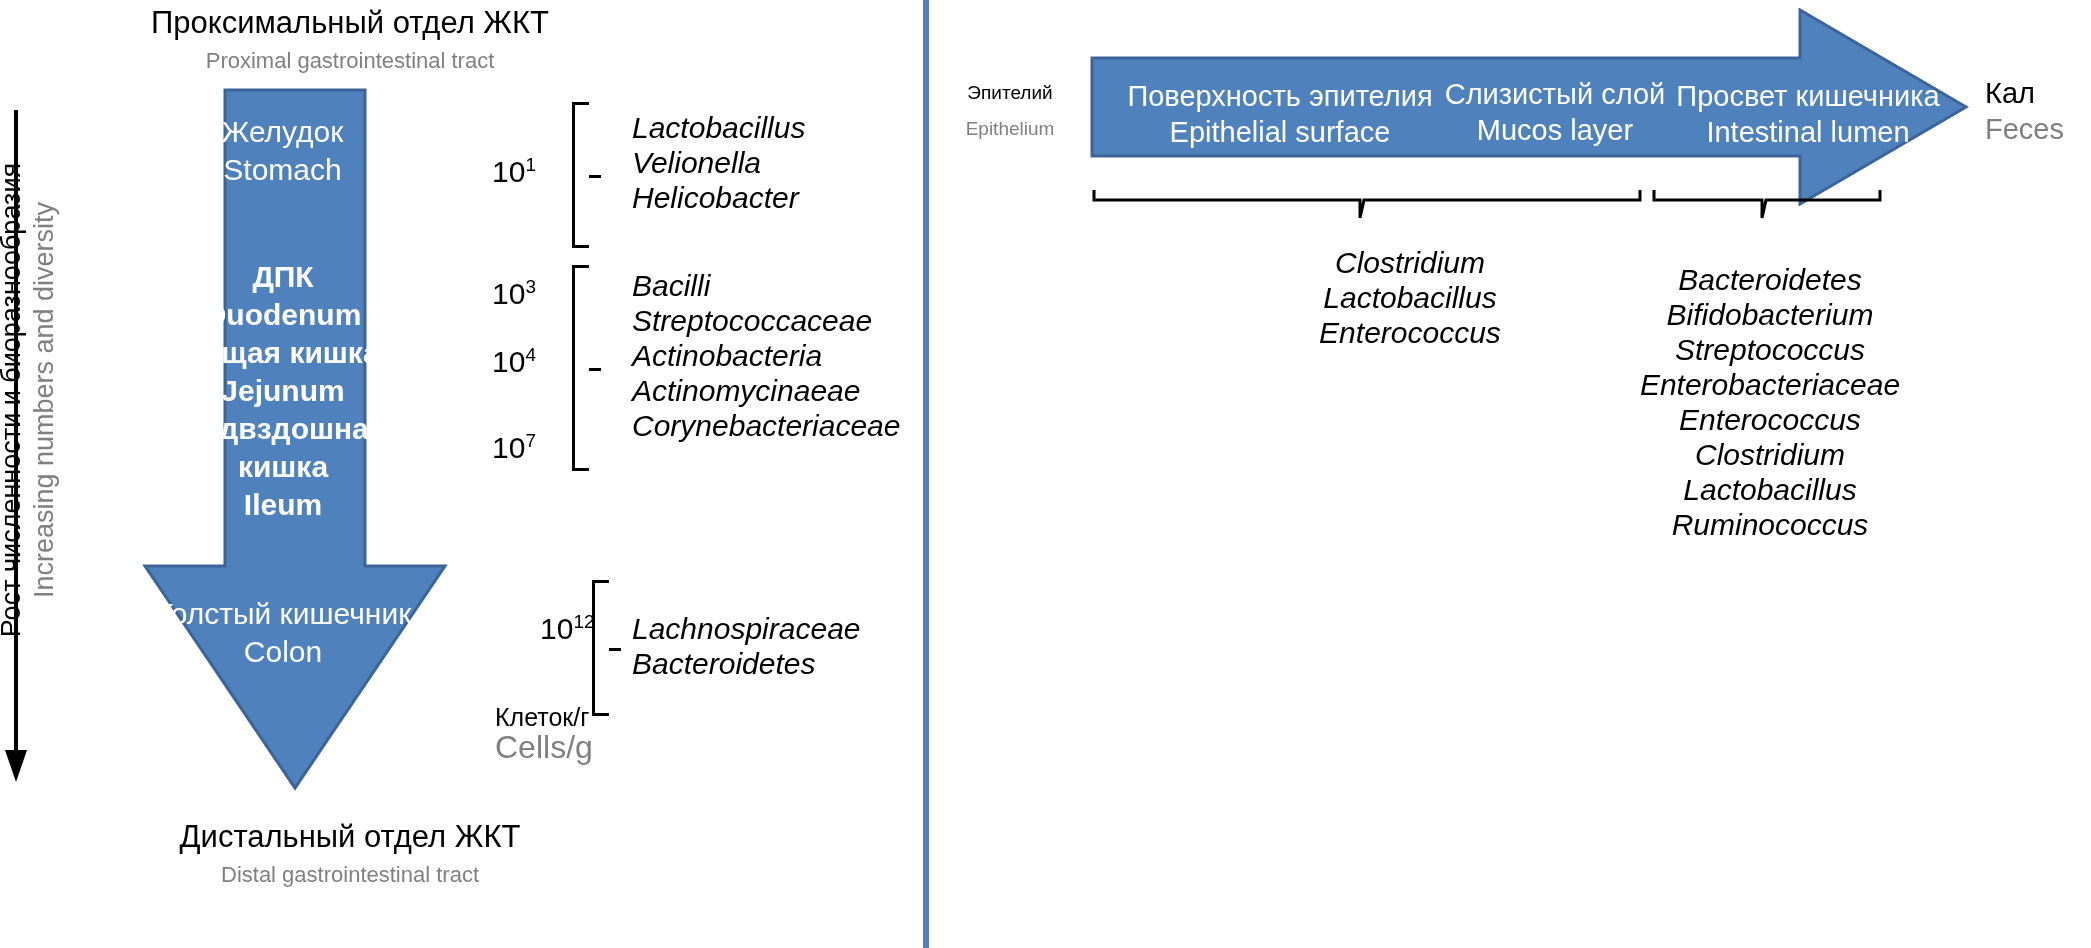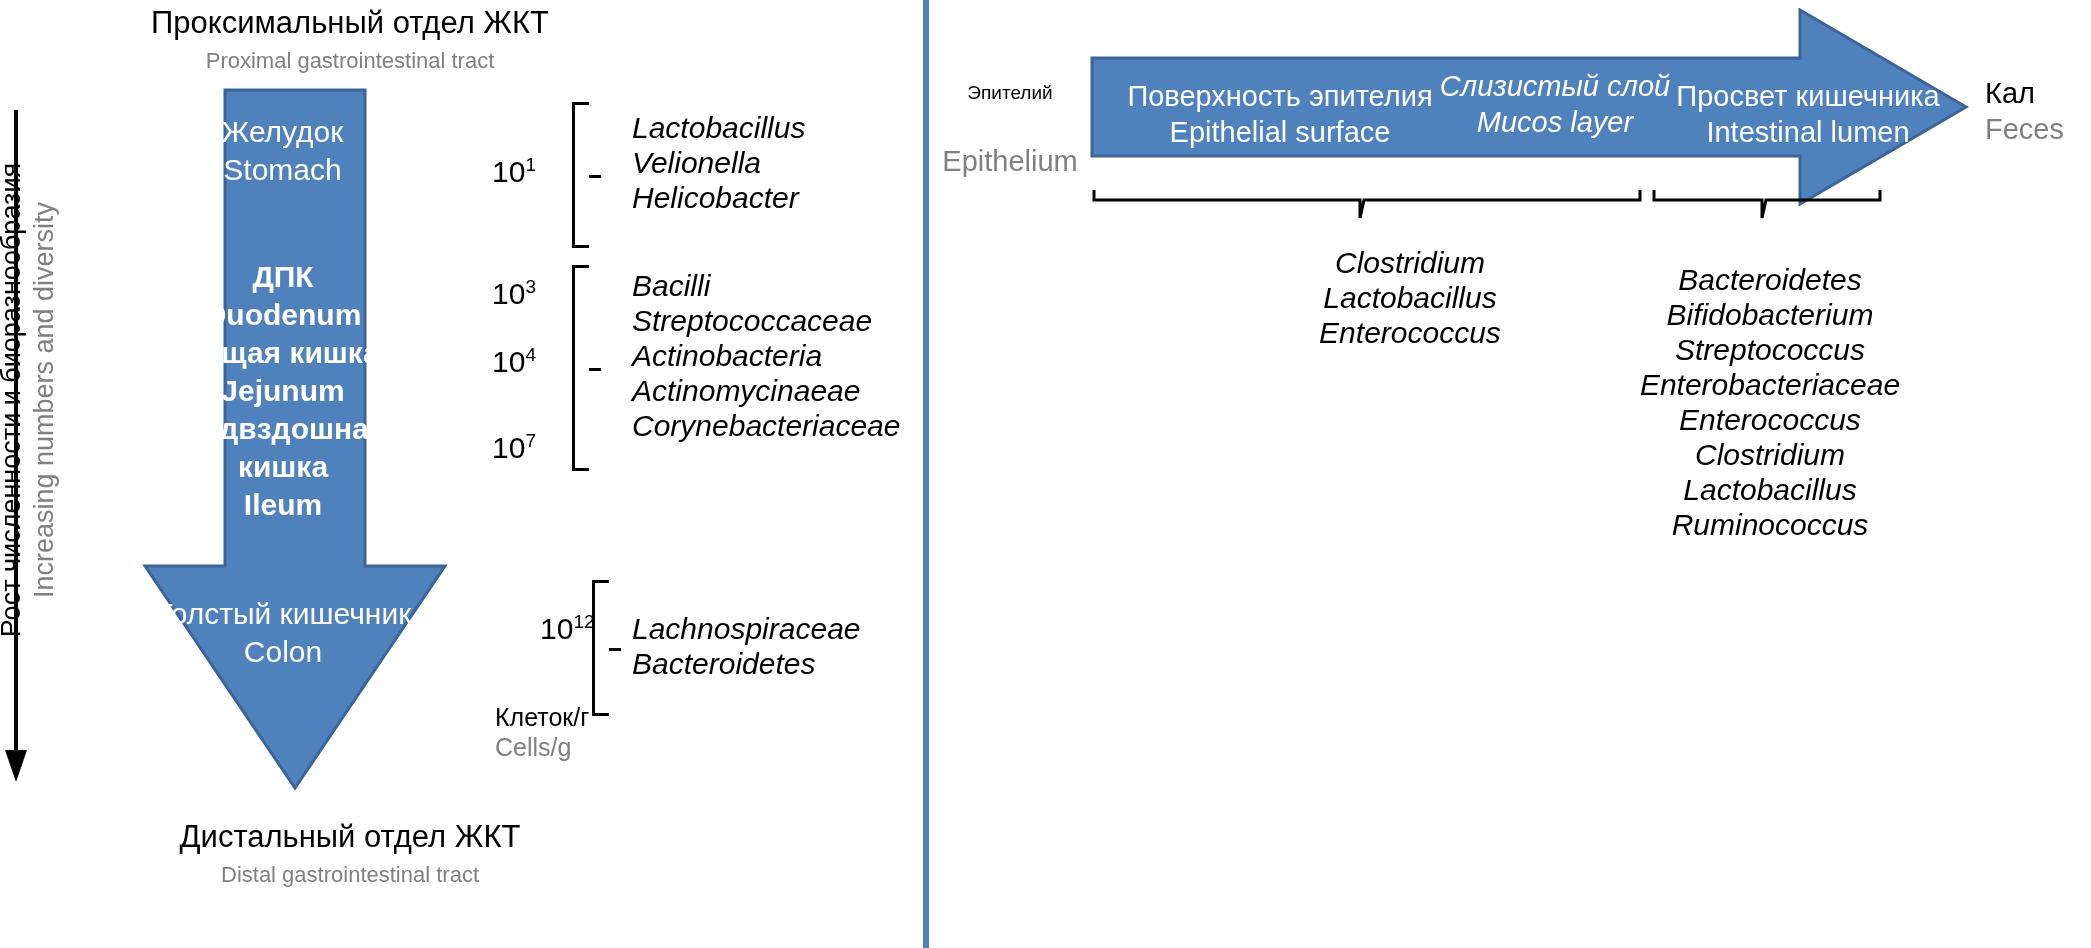--- a/index.html
+++ b/index.html
@@ -122,59 +122,59 @@
   .taxa-center { text-align: center; }
 
   
   #units {
     left: 495px;
     top: 702px;
     width: 160px;
     text-align: left;
   }
   #units .ru { font-size: 25px; line-height: 30px; }
-  #units .en { font-size: 25px; line-height: 30px; }
+  #units .en { font-size: 32px; line-height: 30px; }
 
   
   #divider {
     left: 923px;
     top: 0px;
     width: 6px;
     height: 948px;
     background: #4F81BD;
   }
 
   
   #epithelium-label {
     left: 930px;
     top: 75px;
     width: 160px;
     text-align: center;
   }
   #epithelium-label .ru { font-size: 19px; line-height: 36px; }
-  #epithelium-label .en { font-size: 29px; line-height: 36px; margin-top: 32px; }
+  #epithelium-label .en { font-size: 19px; line-height: 36px; }
 
   #lumen-arrow {
     left: 1090px;
     top: 8px;
     width: 880px;
     height: 198px;
   }
   #lumen-arrow svg { display: block; }
 
   .zone-label {
     color: #ffffff;
     font-size: 29px;
     line-height: 36px;
     text-align: center;
     white-space: nowrap;
     padding-left: 20px;
   }
   #zone-epi   { left: 1095px; top: 78px; width: 330px; }
-  #zone-mucos { left: 1415px; top: 68px; width: 240px; font-style: italic; }
+  #zone-mucos { left: 1415px; top: 76px; width: 240px; }
   #zone-lumen { left: 1643px; top: 78px; width: 290px; }
 
   #feces-label {
     left: 1985px;
     top: 75px;
     width: 106px;
     text-align: left;
   }
   #feces-label .ru { font-size: 29px; line-height: 36px; }
   #feces-label .en { font-size: 29px; line-height: 36px; }

